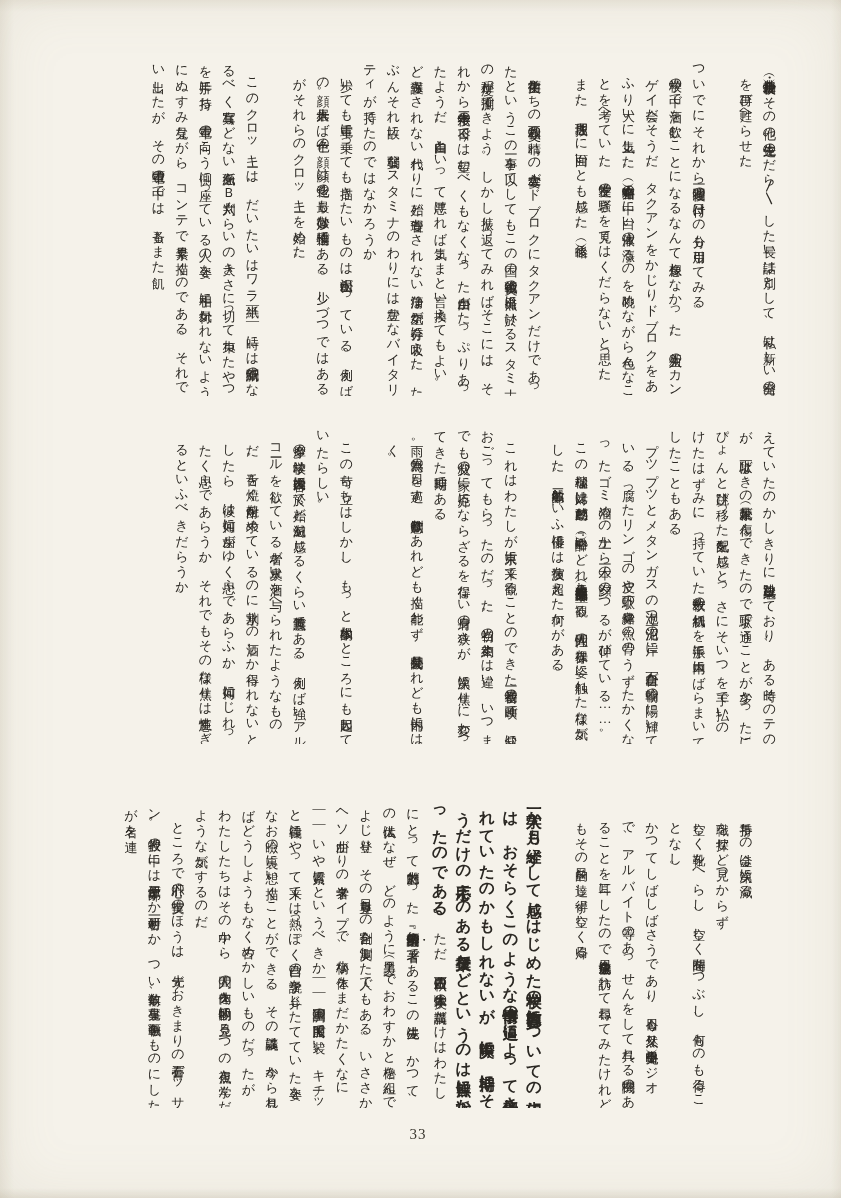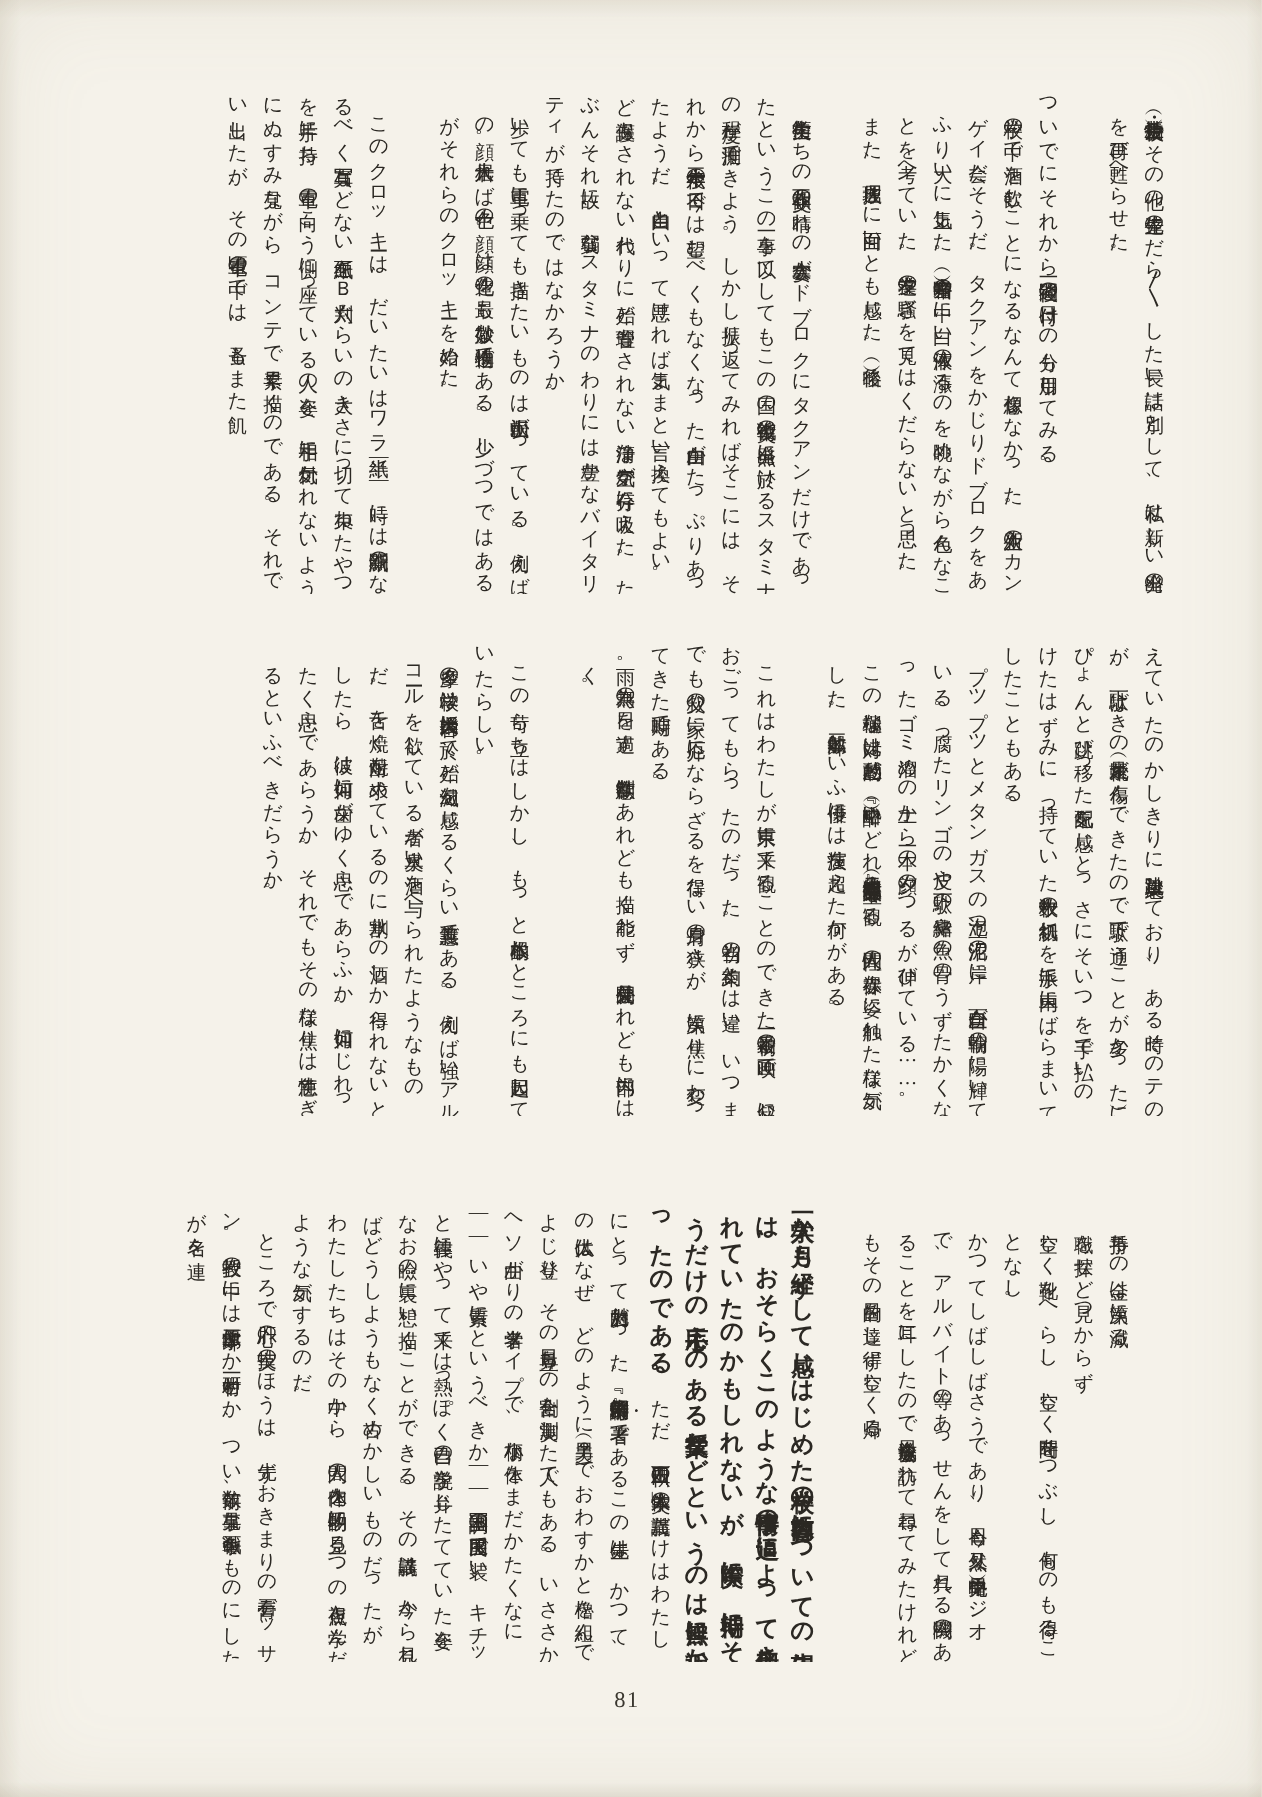--- a/index.html
+++ b/index.html
@@ -125,14 +125,14 @@
       <div class="block commentary">
         <p class="para"><span class="bold-lead">入学一か月も経ずして感じはじめた学校の教育内容についての失望は、おそらくこのような懐事情の逼迫によって倍加されていたのかもしれないが、実際に、期待にそうだけの手応えのある授業などというのは皆無に近かったのである。</span><span>ただ、西田正秋の「人体美学」の講義だけはわたしにとって魅力的だった。『美術解剖学論考』の</span><span class="bouten">著者</span><span>であるこの先生は、かつて、鎌倉の大仏はなぜ、どのように美男（？）でおわすかと櫓を組んでよじ登り、その目鼻立ちの割合を実測した人でもある。いささかヘソ曲がりの学者タイプで、小柄な体をまだかたくなに――いや質素にというべきか――軍国調の国民服で装い、キチッと律義にやって来ては熱っぽく自己の学説を弁じたてていた姿を、今なお瞼の裏に想い描くことができる。その講義は、今から見ればどうしようもなく古めかしいものだったが、わたしたちはその中から、人間の肉体を即物的に見る一つの視点を学んだような気がするのだ。</span></p>
       </div>
       <div class="block commentary">
         <p class="para indent">ところで肝心の実技のほうは、先ずおきまりの石膏デッサン。教授の中には伊原宇三郎とか中村研一とか、つい数年前、見事な戦争画をものにした大家が名を連</p>
       </div>
     </section>
 
   </div>
 
-  <div class="page-number">81</div>
+  <div class="page-number">33</div>
 </div>
 
 </body></html>

